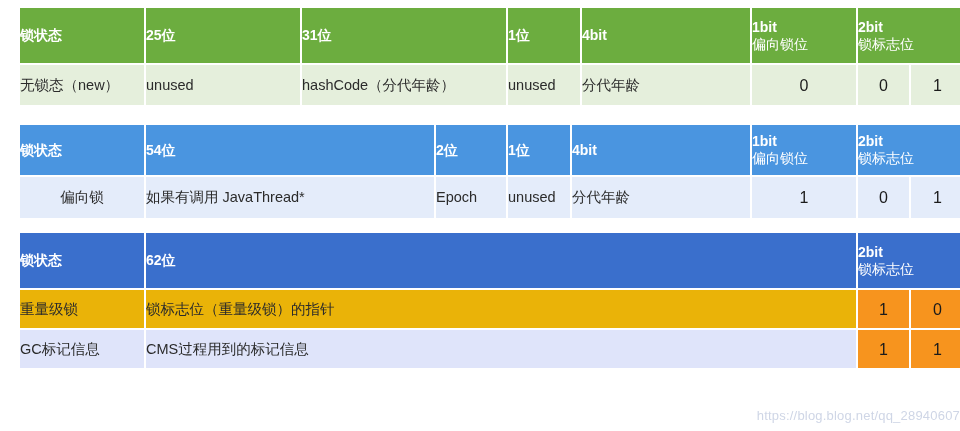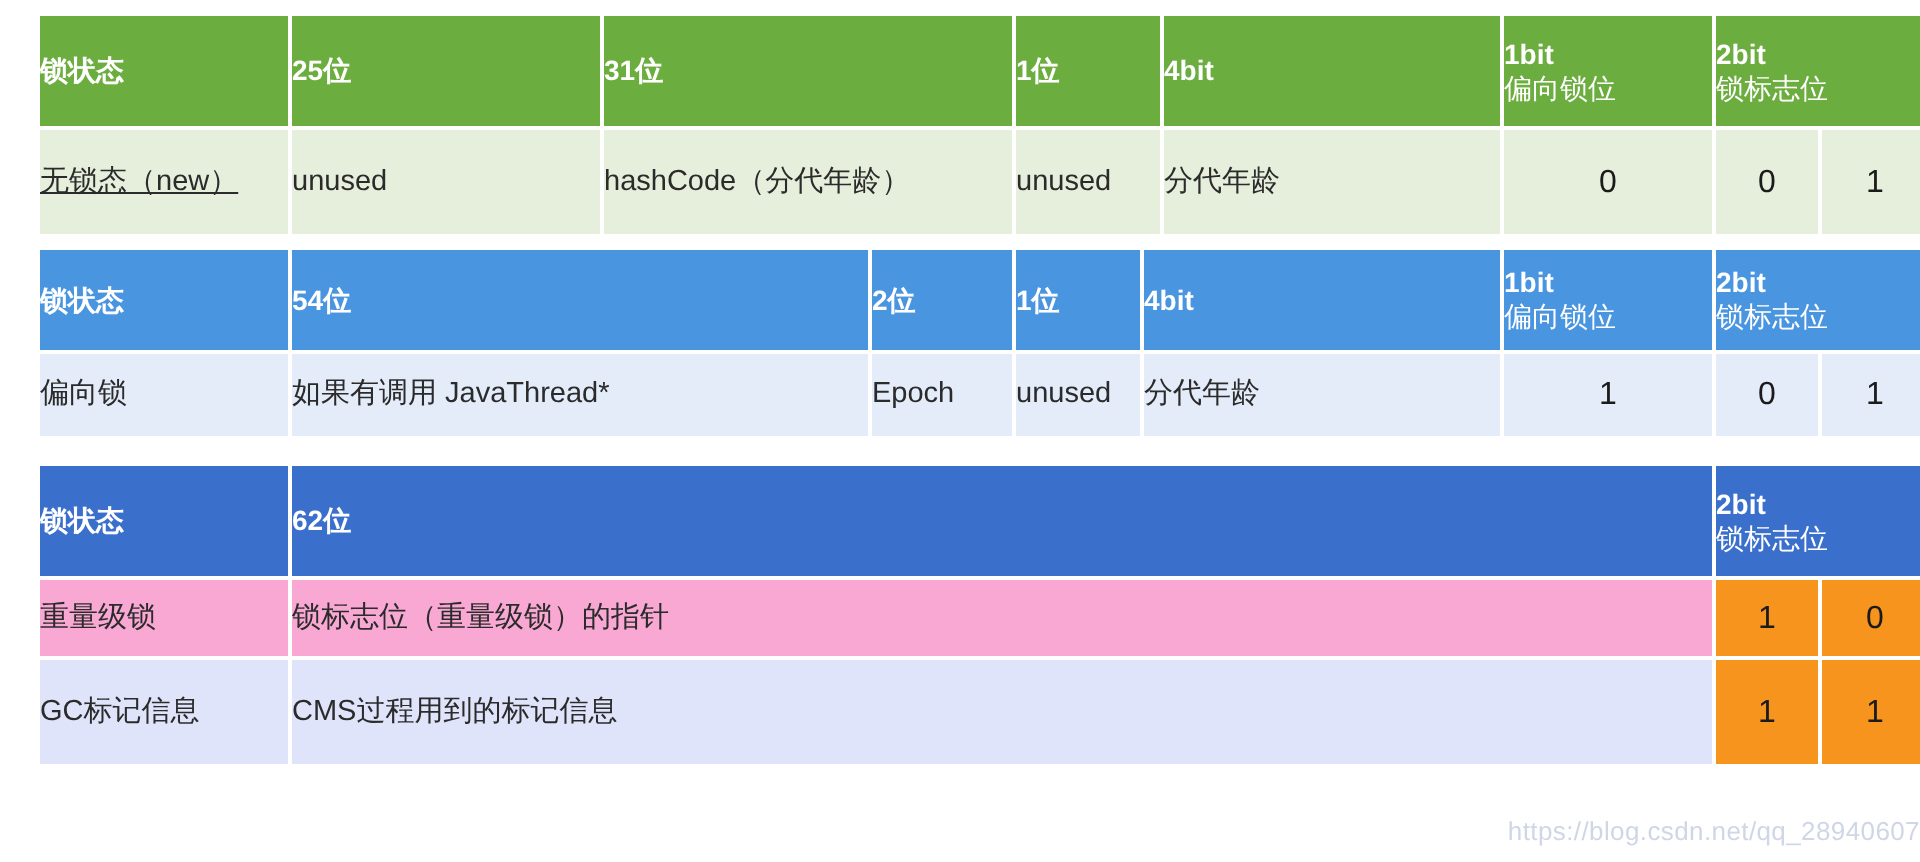--- a/index.html
+++ b/index.html
@@ -75,30 +75,30 @@
 
   
   #t2 { top: 125px; left: 0; width: 944px; }
   #t2 .hd { background: #4A95E0; }
   #t2 .bd { background: #E4ECFA; }
 
   
   #t3 { top: 233px; left: 0; width: 944px; }
   #t3 .hd { background: #3A6FCC; }
   #t3 .bd.alt0 { background: #DFE4FA; }
-  #t3 .bd.alt1 { background: #f9a8d4; }
+  #t3 .bd.alt1 { background: #eab308; }
 
   .h-hdr1 { height: 55px; }
-  .h-row1 { height: 52px; text-decoration: underline; }
+  .h-row1 { height: 40px; }
   .h-hdr2 { height: 50px; }
-  .h-row2 { height: 41px; }
+  .h-row2 { height: 41px; text-align: center; }
   .h-hdr3 { height: 55px; }
   .h-row3a { height: 47px; }
   .h-row3b { height: 38px; }
-  .h-row3c { height: 52px; }
+  .h-row3c { height: 38px; }
 
   .watermark {
     position: absolute;
     right: 4px;
     bottom: 8px;
     font-size: 13px;
     color: #cfd6e6;
     letter-spacing: .2px;
     pointer-events: none;
     white-space: nowrap;
@@ -198,14 +198,14 @@
     </tr>
     <tr>
       <td class="bd alt0 h-row3c">GC标记信息</td>
       <td class="bd alt0">CMS过程用到的标记信息</td>
       <td class="bd bit">1</td>
       <td class="bd bit">1</td>
     </tr>
   </tbody>
     </table>
 
-  <div class="watermark">https://blog.csdn.net/qq_28940607</div>
+  <div class="watermark">https://blog.blog.net/qq_28940607</div>
 </div>
 
 </body></html>

